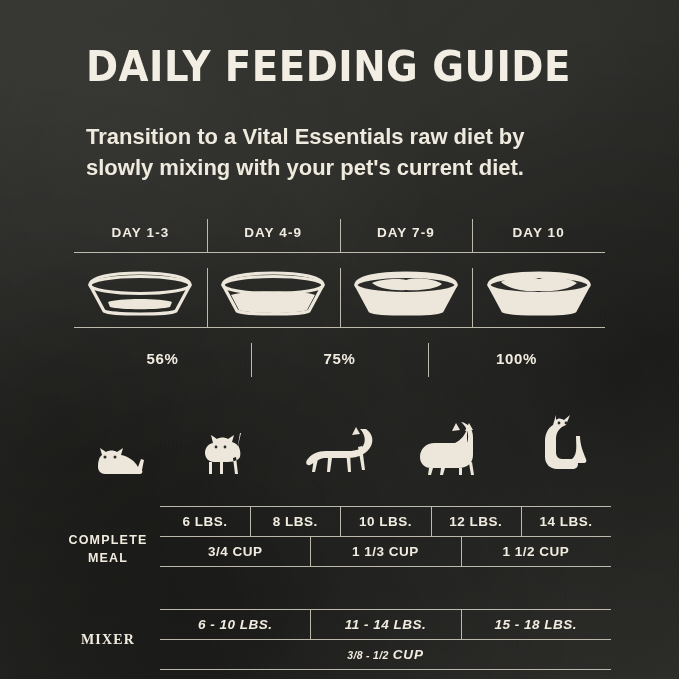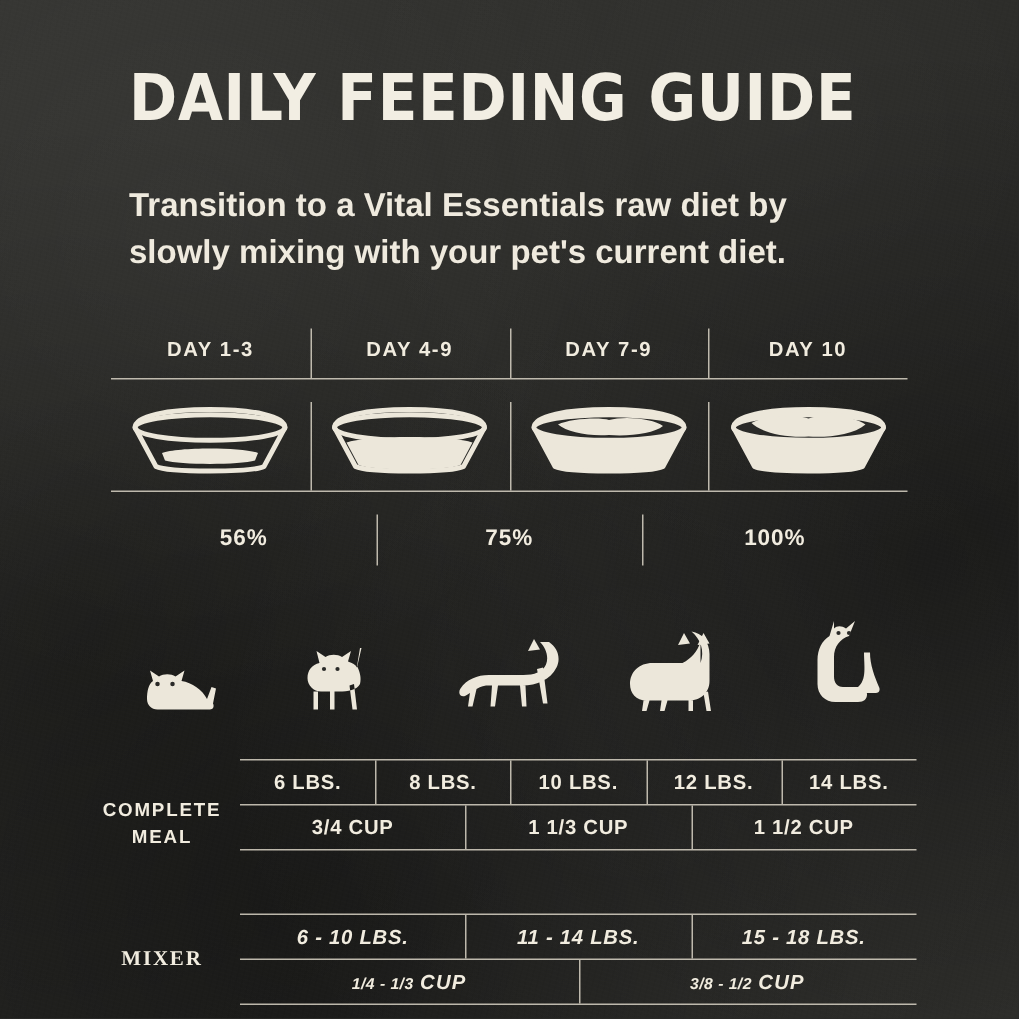--- a/index.html
+++ b/index.html
@@ -406,24 +406,20 @@
       <div class="mixer-grid">
         <div class="hline"></div>
         <div class="mrow">
           <div class="xcell">6 - 10 LBS.</div>
           <div class="xcell">11 -  14 LBS.</div>
           <div class="xcell">15 - 18 LBS.</div>
         </div>
         <div class="hline"></div>
         <div class="mrow">
           <div class="xcell">
-            <span class="frac">1/4 - 1/3</span>
-            <span class="cupword">CUP</span>
-          </div>
-          <div class="xcell">
             <span class="frac">3/8 - 1/2</span>
             <span class="cupword">CUP</span>
           </div>
         </div>
         <div class="hline"></div>
       </div>
     </div>
 
   </div>
 </div>

